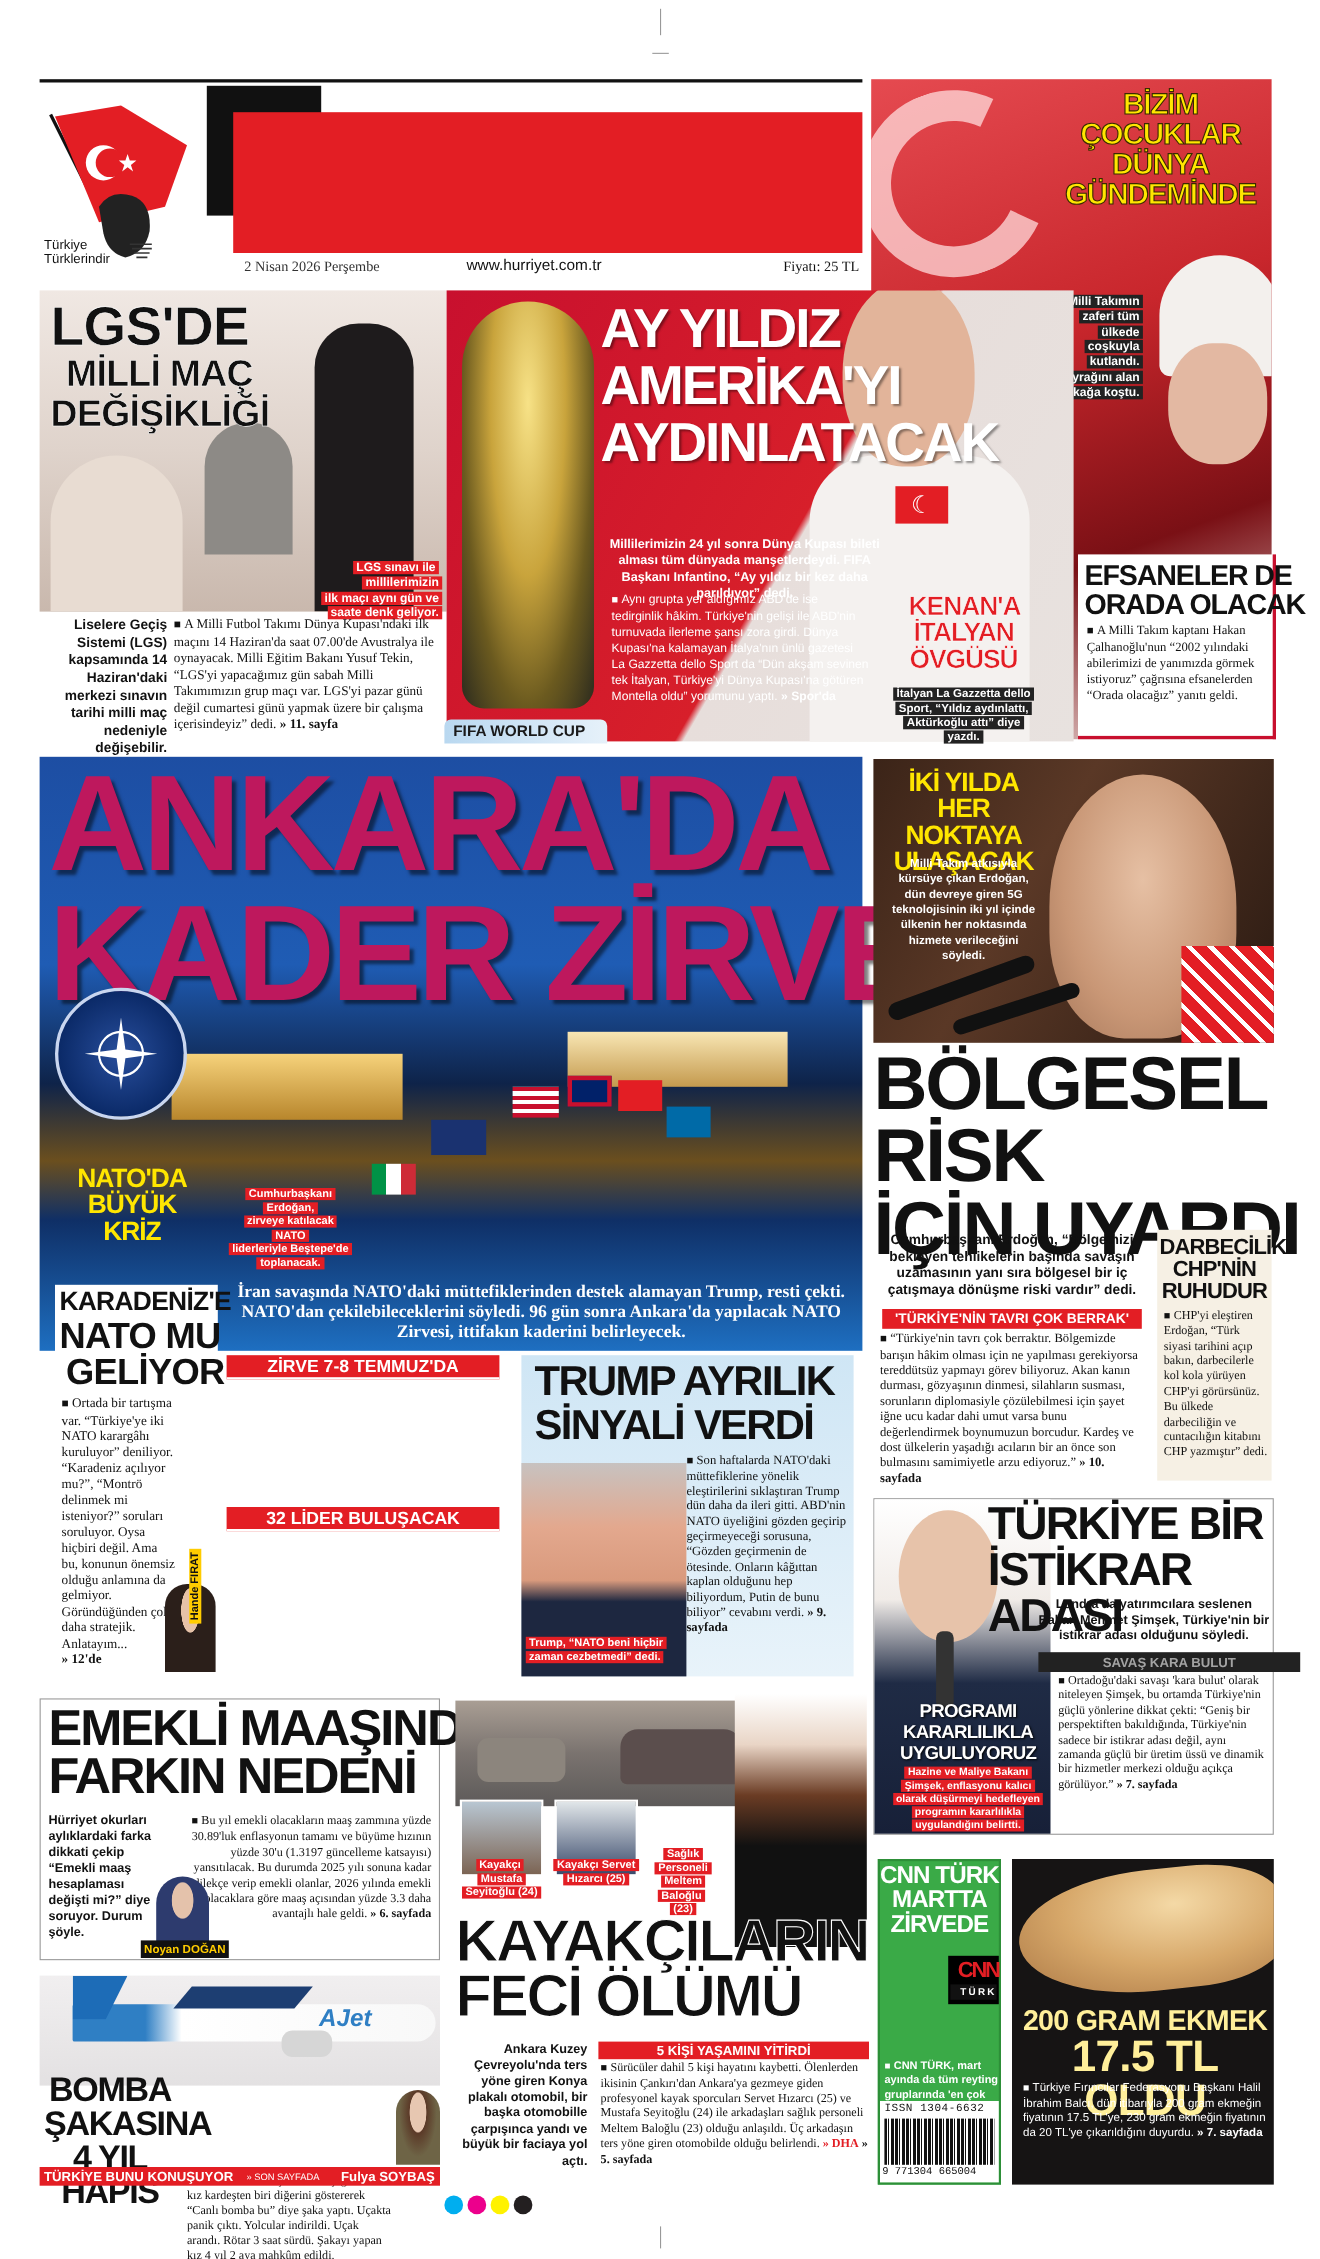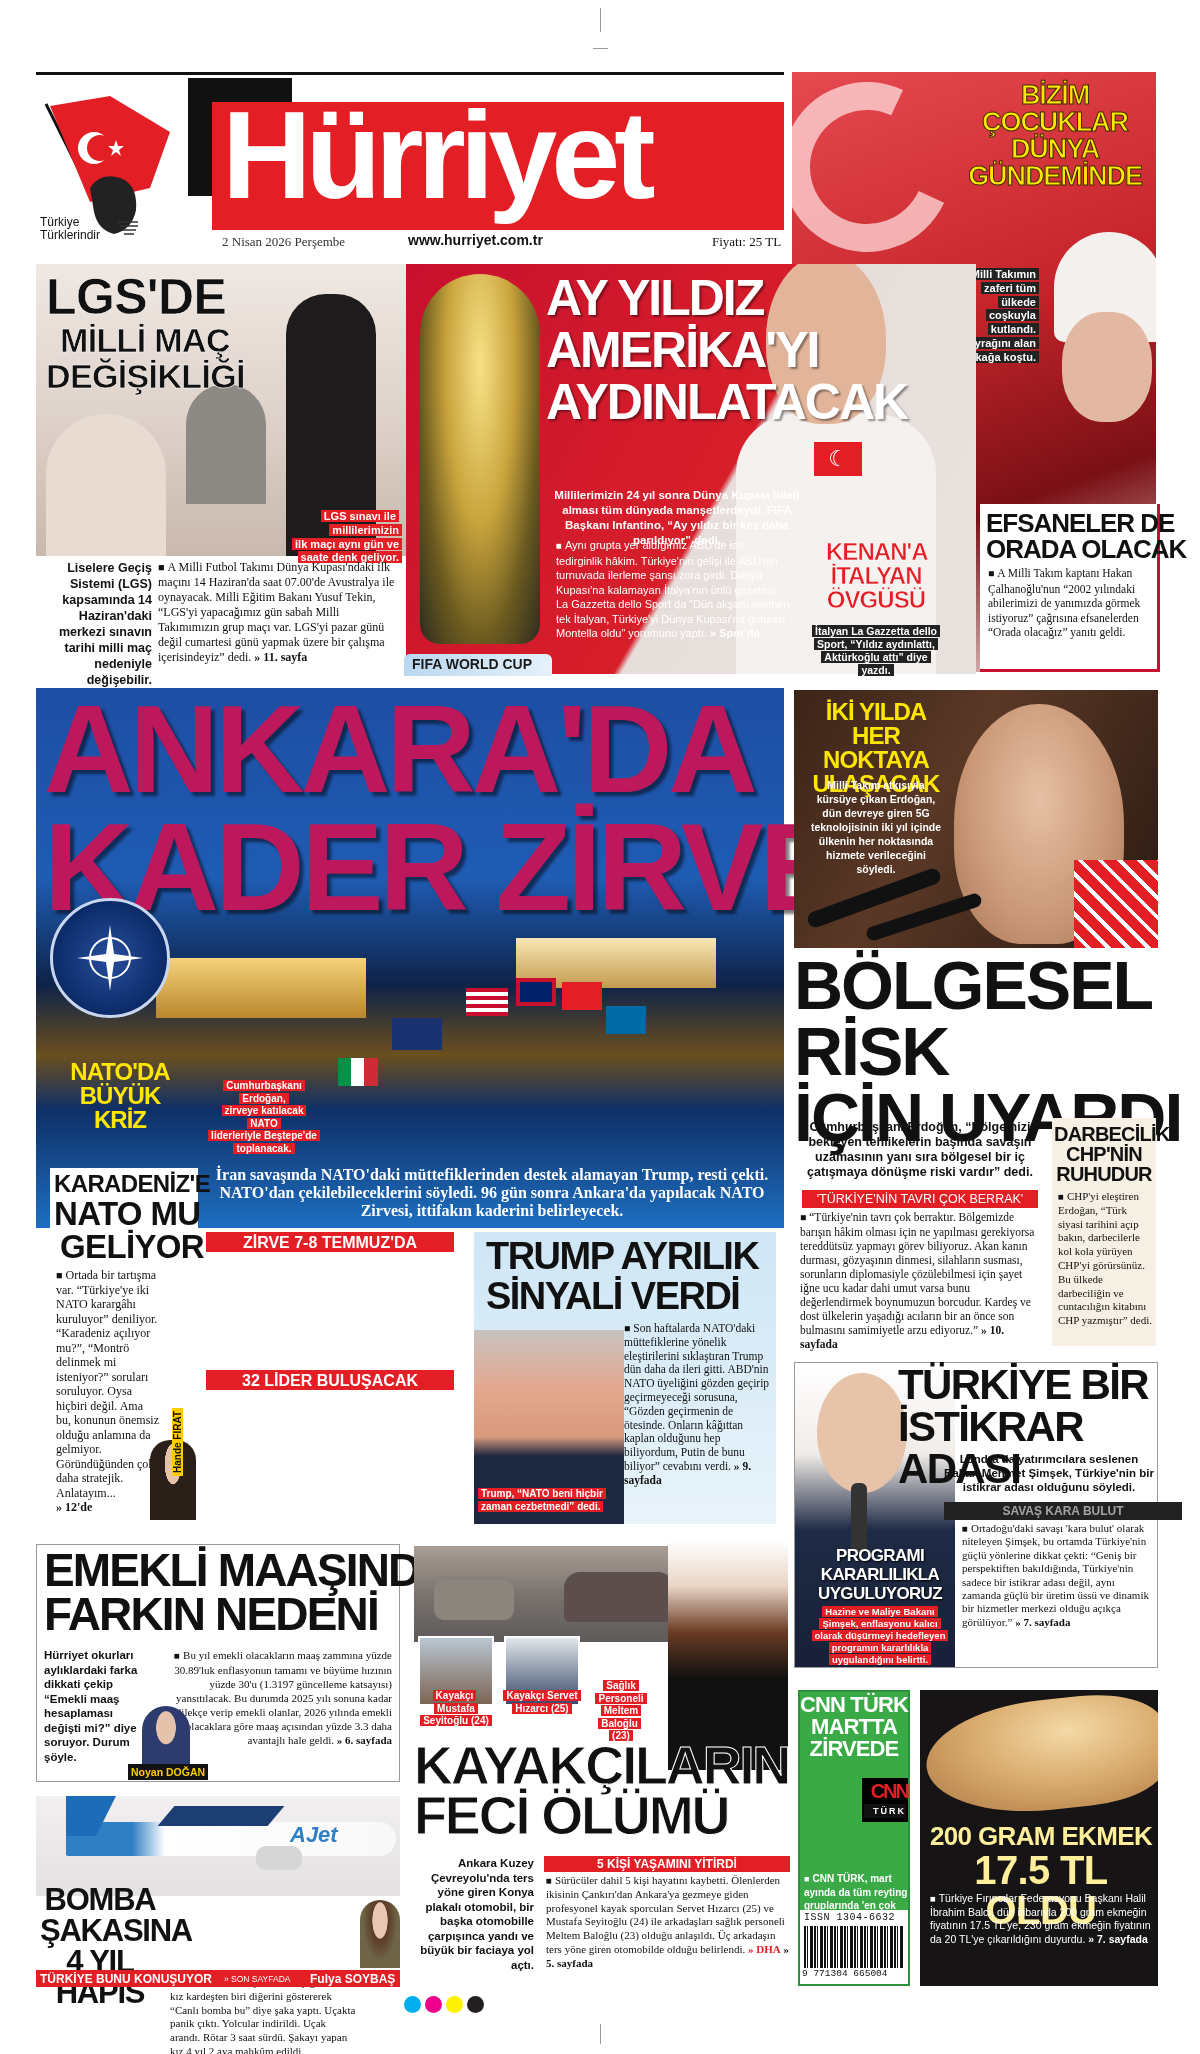--- a/index.html
+++ b/index.html
@@ -34,23 +34,22 @@
     <path d="M50 96 Q60 80 80 86 Q98 92 96 118 Q92 138 74 142 Q58 138 54 120 Z" fill="#222"></path>
     <path d="M78 130 h20 M80 134 h18 M82 138 h14 M84 142 h10" stroke="#333" stroke-width="1.5"></path>
   </svg>
   <div class="abs" style="left:4px;top:138px;font-size:12px;line-height:13px">
     <div>Türkiye</div>
     <div>Türklerindir</div>
   </div>
 
   <div class="abs" style="left:152px;top:0;width:104px;height:118px;background:#111"></div>
   <div class="abs" style="left:176px;top:24px;width:572px;height:128px;background:#e31e24"></div>
-  <div class="abs cond" style="left:186px;top:12px;font-size:124px;line-height:130px;color:#fff;font-weight:900;letter-spacing:-6px">Hürriyet</div>
   <div class="abs serif" style="left:186px;top:156px;font-size:13px;color:#333">2 Nisan 2026 Perşembe</div>
-  <div class="abs" style="left:372px;top:154px;font-size:14px;font-weight:bold">www.hurriyet.com.tr</div>
+  <div class="abs" style="left:388px;top:154px;font-size:14px;font-weight:normal">www.hurriyet.com.tr</div>
   <div class="abs serif" style="left:676px;top:156px;font-size:13px">Fiyatı: 25 TL</div>
 </div>
 
 <div class="photo" style="left:792px;top:72px;width:364px;height:600px;background:linear-gradient(160deg,#e54a50 0%,#c8262c 40%,#7a1015 70%,#f2e7e4 100%)">
   <div class="abs" style="left:-10px;top:10px;width:170px;height:170px;border-radius:50%;border:28px solid rgba(255,220,220,0.75);border-right-color:transparent;transform:rotate(-20deg)"></div>
   <div class="abs" style="left:262px;top:160px;width:110px;height:110px;border-radius:50% 50% 10px 10px;background:#f3f0ed"></div>
   <div class="abs" style="left:270px;top:240px;width:90px;height:110px;border-radius:45%;background:#e3b8a2"></div>
 </div>
 <div class="abs cond" style="left:960px;top:82px;width:190px;text-align:center;font-size:27px;line-height:27px;color:#ffe600;-webkit-text-stroke:1px #3a2a00;font-weight:900">
   <div>BİZİM</div>
@@ -208,21 +207,21 @@
   <div>HER NOKTAYA</div>
   <div>ULAŞACAK</div>
 </div>
 <div class="abs" style="left:808px;top:778px;width:136px;text-align:center;color:#fff;font-size:10.5px;line-height:14px;font-weight:bold">Milli Takım atkısıyla kürsüye çıkan Erdoğan, dün devreye giren 5G teknolojisinin iki yıl içinde ülkenin her noktasında hizmete verileceğini söyledi.</div>
 
 <div class="abs cond" style="left:794px;top:952px;font-size:68px;line-height:66px;font-weight:900;letter-spacing:-2px">
   <div>BÖLGESEL RİSK</div>
   <div>İÇİN UYARDI</div>
 </div>
 <div class="abs" style="left:802px;top:1120px;width:236px;text-align:center;font-size:12.5px;line-height:15px;font-weight:bold">Cumhurbaşkanı Erdoğan, “Bölgemizi bekleyen tehlikelerin başında savaşın uzamasının yanı sıra bölgesel bir iç çatışmaya dönüşme riski vardır” dedi.</div>
-<div class="abs" style="left:802px;top:1190px;width:236px;height:18px;background:#e31e24;color:#fff;text-align:center;font-size:12.5px;font-weight:normal;line-height:18px">'TÜRKİYE'NİN TAVRI ÇOK BERRAK'</div>
+<div class="abs" style="left:802px;top:1190px;width:236px;height:18px;background:#e31e24;color:#fff;text-align:center;font-size:12.5px;font-weight:bold;line-height:18px">'TÜRKİYE'NİN TAVRI ÇOK BERRAK'</div>
 <div class="abs serif" style="left:800px;top:1210px;width:240px;font-size:11.5px;line-height:14px">
   <span class="bul">“Türkiye'nin tavrı çok berraktır. Bölgemizde barışın hâkim olması için ne yapılması gerekiyorsa tereddütsüz yapmayı görev biliyoruz. Akan kanın durması, gözyaşının dinmesi, silahların susması, sorunların diplomasiyle çözülebilmesi için şayet iğne ucu kadar dahi umut varsa bunu değerlendirmek boynumuzun borcudur. Kardeş ve dost ülkelerin yaşadığı acıların bir an önce son bulmasını samimiyetle arzu ediyoruz.”</span>
   <span class="more">» 10. sayfada</span>
 </div>
 <div class="abs" style="left:1052px;top:1118px;width:104px;height:228px;background:#f6f0e4"></div>
 <div class="abs cond" style="left:1054px;top:1124px;width:100px;text-align:center;font-size:20px;line-height:20px;font-weight:900">
   <div>DARBECİLİK</div>
   <div>CHP'NİN</div>
   <div>RUHUDUR</div>
 </div>

